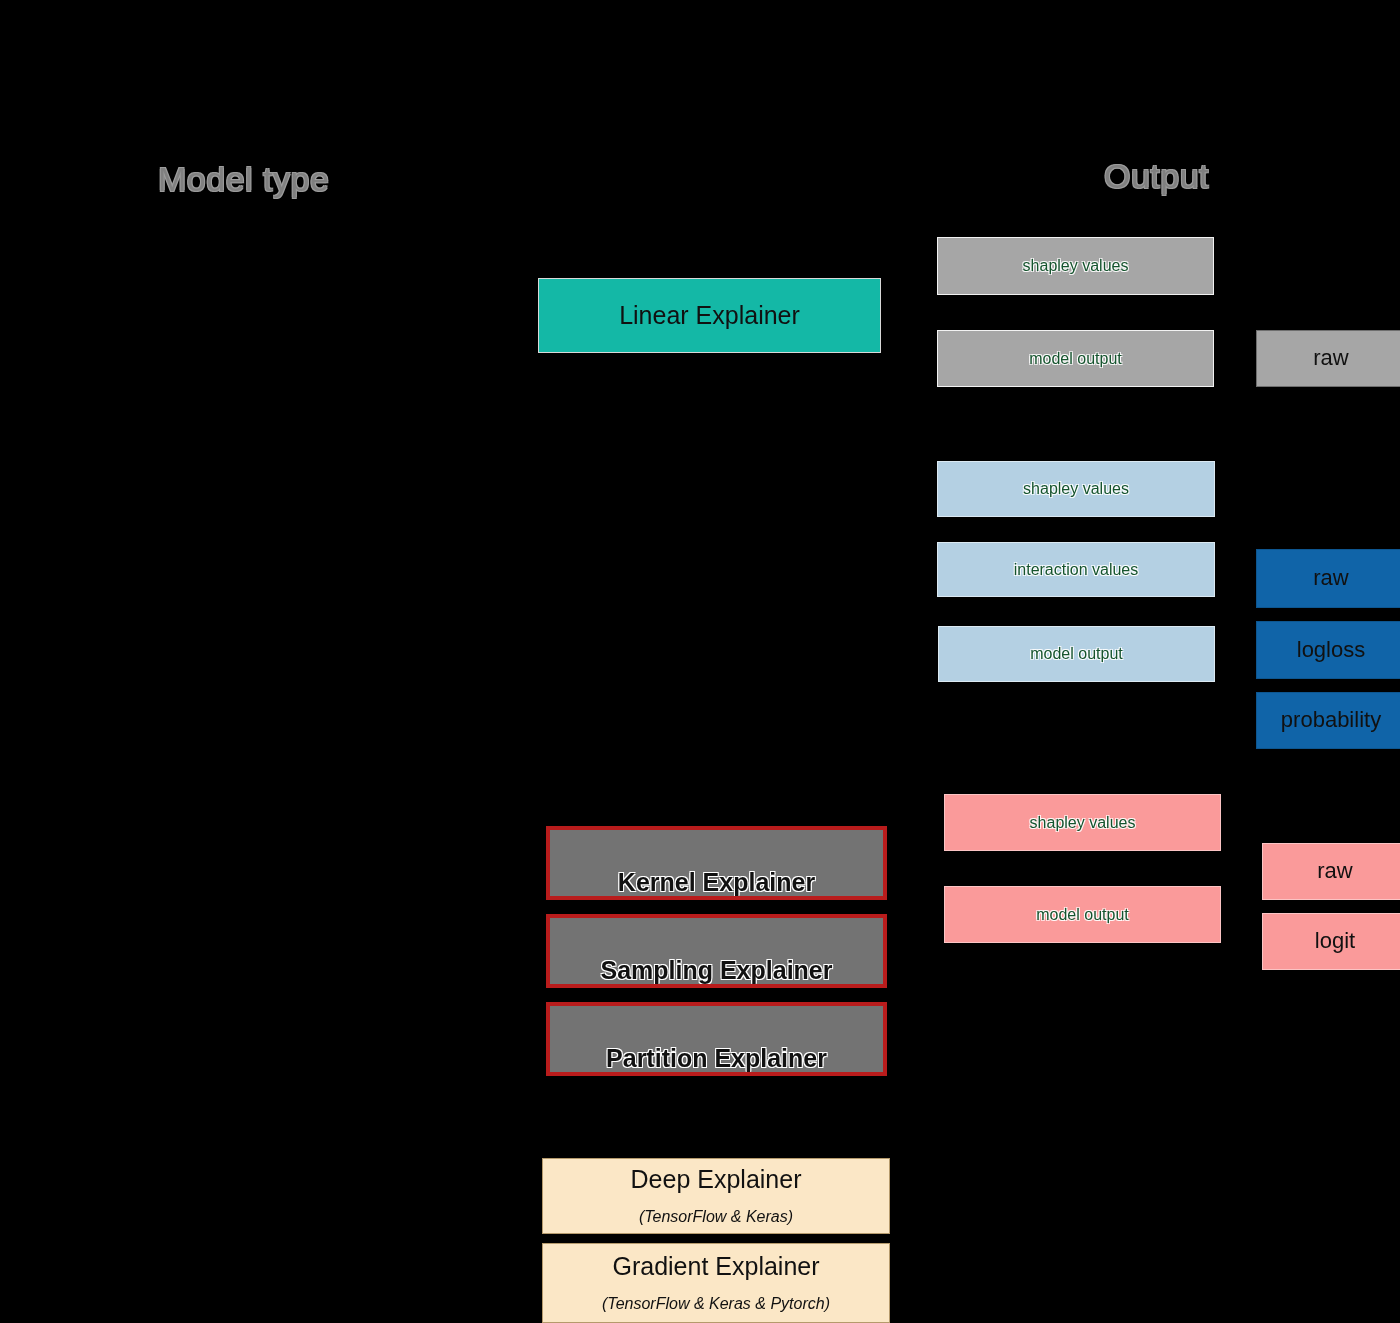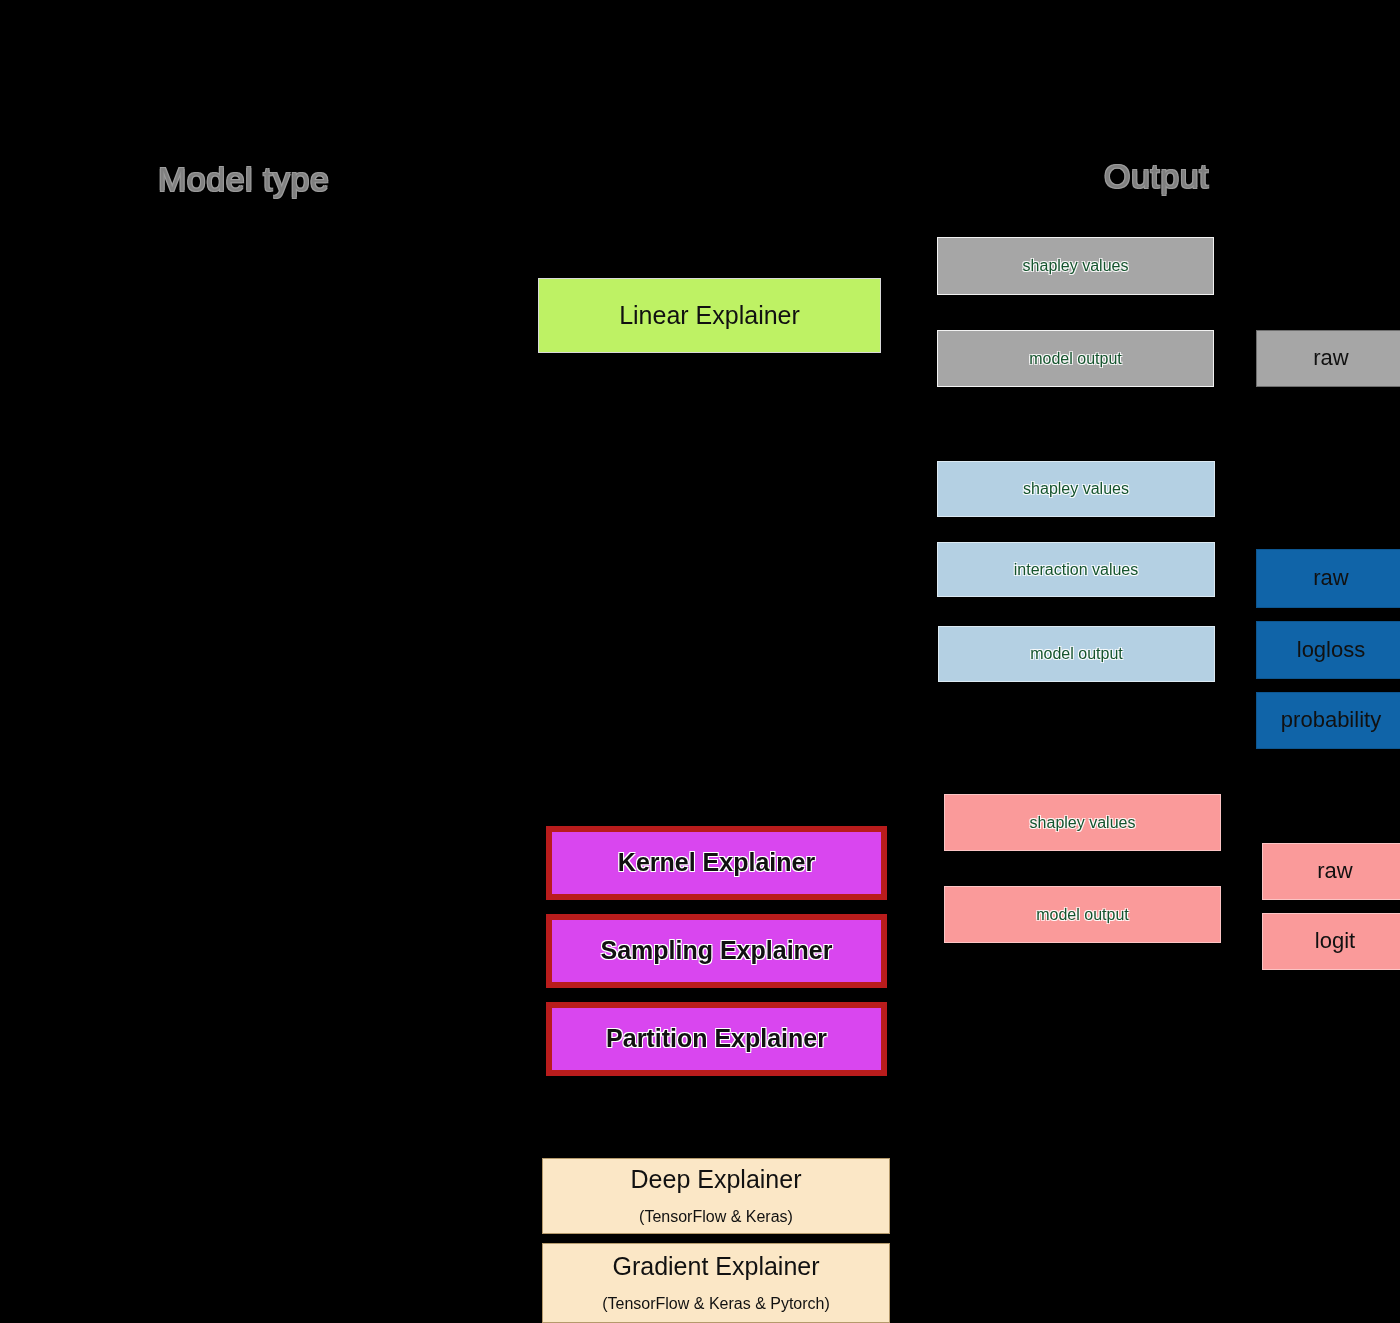--- a/index.html
+++ b/index.html
@@ -45,20 +45,21 @@
     text-align: center;
     line-height: 1.1;
     overflow: hidden;
   }
   .box .label { display: block; }
   .box .sub {
     display: block;
     font-size: 16px;
     font-weight: 400;
     margin-top: 15px;
+    font-style: italic;
   }
 
   
   .explainer {
     font-size: 25px;
     color: #111111;
     font-weight: 400;
   }
   .explainer.outlined {
     font-weight: bold;
@@ -82,27 +83,27 @@
   }
 
   
   .mode {
     font-size: 22px;
     color: #111111;
     font-weight: 400;
   }
 
   
-  .c-linear   { background: #bef264; border: 1px solid #d9d9d9; }
+  .c-linear   { background: #14b8a6; border: 1px solid #d9d9d9; }
   .c-gray     { background: #a6a6a6; border: 1px solid #f2f2f2; }
   .c-gray-sm  { background: #a6a6a6; border: 1px solid #6e6e6e; }
   .c-treebox  { background: #d8e7f0; border: 1px solid #e8f1f6; }
   .c-blue     { background: #b4d0e3; border: 1px solid #dbe9f2; }
   .c-darkblue { background: #1064a8; border: 1px solid #0d5690; }
-  .c-pink     { background: #d946ef; border: 6px solid #b91c1c; }
+  .c-pink     { background: #737373; border: 4px solid #b91c1c; justify-content: flex-end; }
   .c-pinkout  { background: #fa9a9a; border: 1px solid #fbc4c4; }
   .c-cream    { background: #fbe7c6; border: 1px solid #b59a6c; }
 
   
   #box-linear    { left: 538px;  top: 278px;  width: 343px; height: 75px; }
   #box-tree      { left: 540px;  top: 532px;  width: 344px; height: 72px; }
   #box-kernel    { left: 546px;  top: 826px;  width: 341px; height: 74px; }
   #box-sampling  { left: 546px;  top: 914px;  width: 341px; height: 74px; }
   #box-partition { left: 546px;  top: 1002px; width: 341px; height: 74px; }
   #box-deep      { left: 542px;  top: 1158px; width: 348px; height: 76px; }

